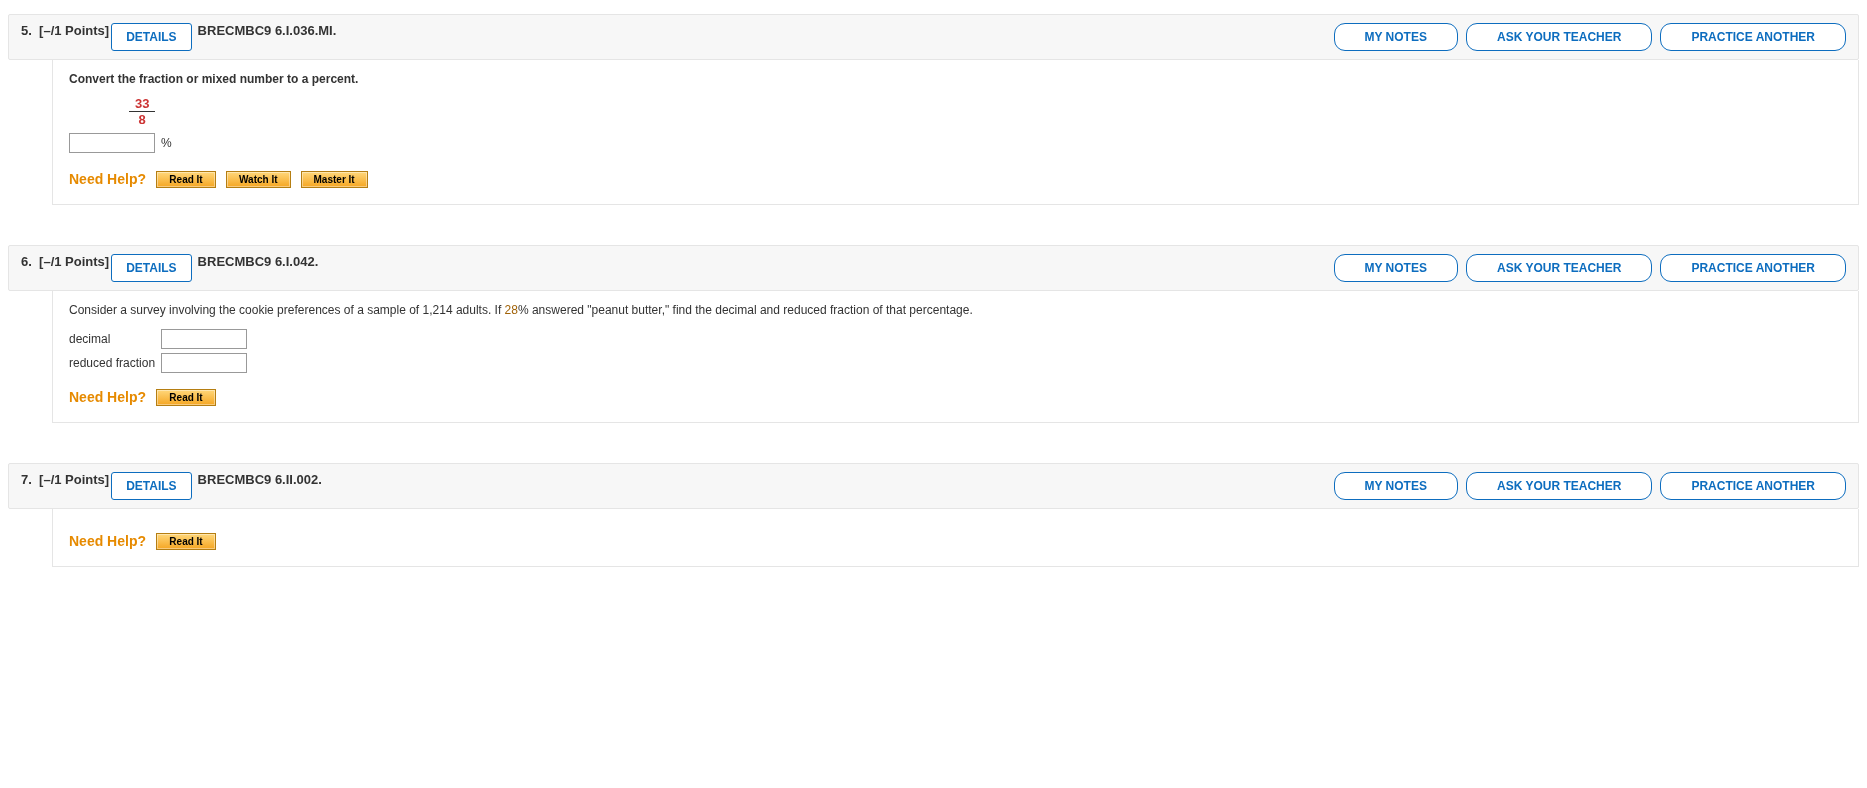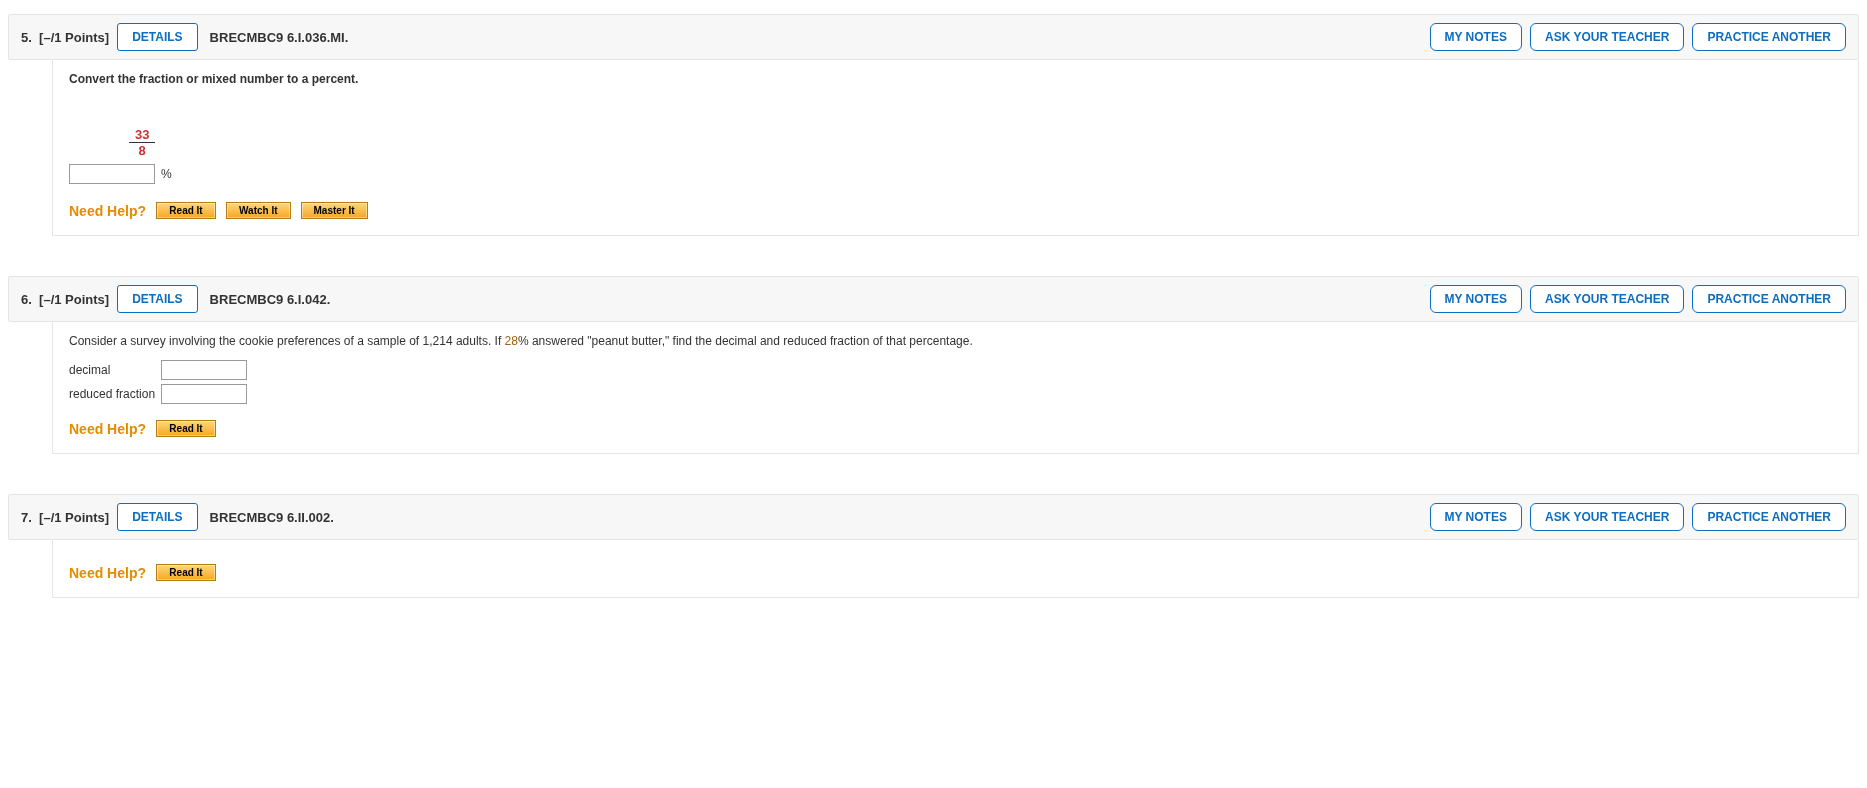--- a/index.html
+++ b/index.html
@@ -17,22 +17,22 @@
   .question-header {
     background: #f7f7f7;
     border: 1px solid #e5e5e5;
     border-radius: 2px;
     display: flex;
     align-items: center;
     padding: 8px 12px;
   }
   .q-left {
     display: flex;
-    align-items: center;
-    gap: 8px;
+    align-items: flex-start;
+    gap: 2px;
     flex: 1;
   }
   .q-number {
     font-weight: bold;
     font-size: 13px;
     color: #333;
   }
   .points {
     font-weight: bold;
   }
@@ -55,23 +55,23 @@
   .q-right {
     display: flex;
     gap: 8px;
   }
   .header-btn {
     border: 1px solid #0d6dbf;
     color: #0d6dbf;
     background: #fff;
     font-weight: bold;
     font-size: 12px;
-    padding: 6px 14px;
+    padding: 6px 30px;
     cursor: pointer;
-    border-radius: 6px;
+    border-radius: 11px;
     white-space: nowrap;
   }
   .question-body {
     border: 1px solid #e5e5e5;
     border-top: none;
     background: #fff;
     margin-left: 44px;
     padding: 12px 4px 16px 16px;
     font-size: 12px;
   }
@@ -82,21 +82,20 @@
   .fraction-wrap {
     margin-left: 60px;
     margin-bottom: 6px;
   }
   .fraction {
     display: inline-block;
     text-align: center;
     color: #cc3333;
     font-weight: bold;
     font-size: 13px;
-    margin-top: 31px;
   }
   .fraction .num {
     display: block;
     border-bottom: 1px solid #333;
     padding: 0 6px;
   }
   .fraction .den {
     display: block;
     padding: 0 6px;
   }
@@ -108,21 +107,20 @@
   }
   .answer-input {
     width: 86px;
     height: 20px;
     border: 1px solid #999;
     padding: 1px 3px;
     font-size: 12px;
   }
   .need-help-row {
     display: flex;
-    align-items: center;
     gap: 10px;
     margin-top: 12px;
   }
   .need-help-label {
     color: #e68a00;
     font-weight: bold;
     font-size: 14px;
   }
   .help-btn {
     background: linear-gradient(to bottom, #ffd77a, #f5a623);

